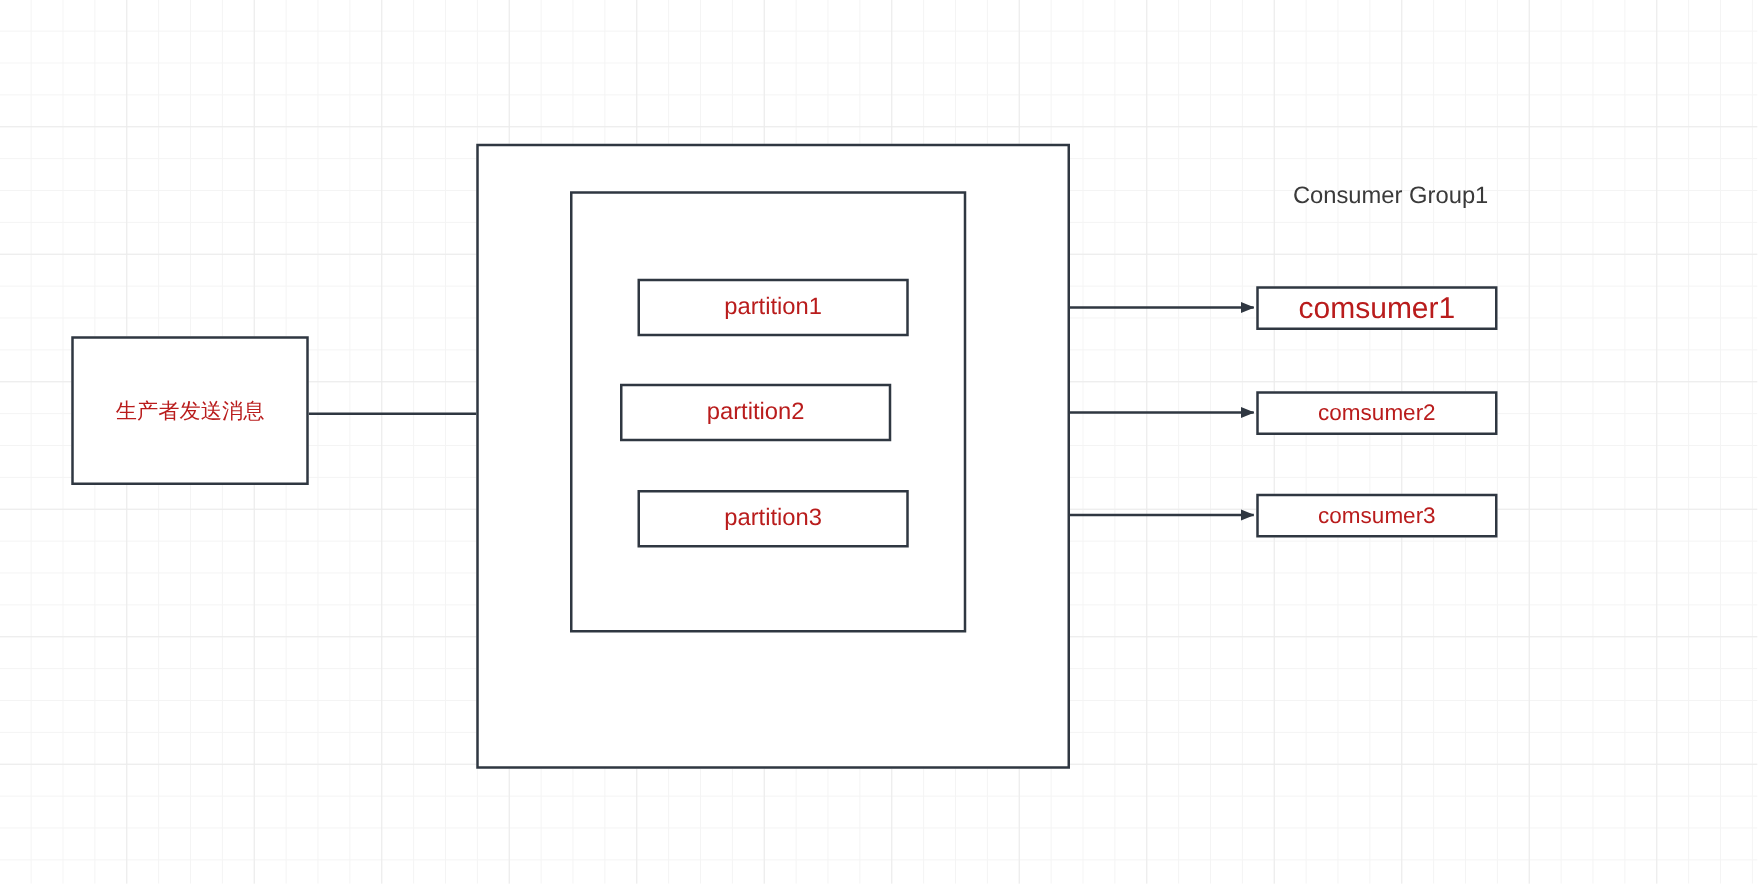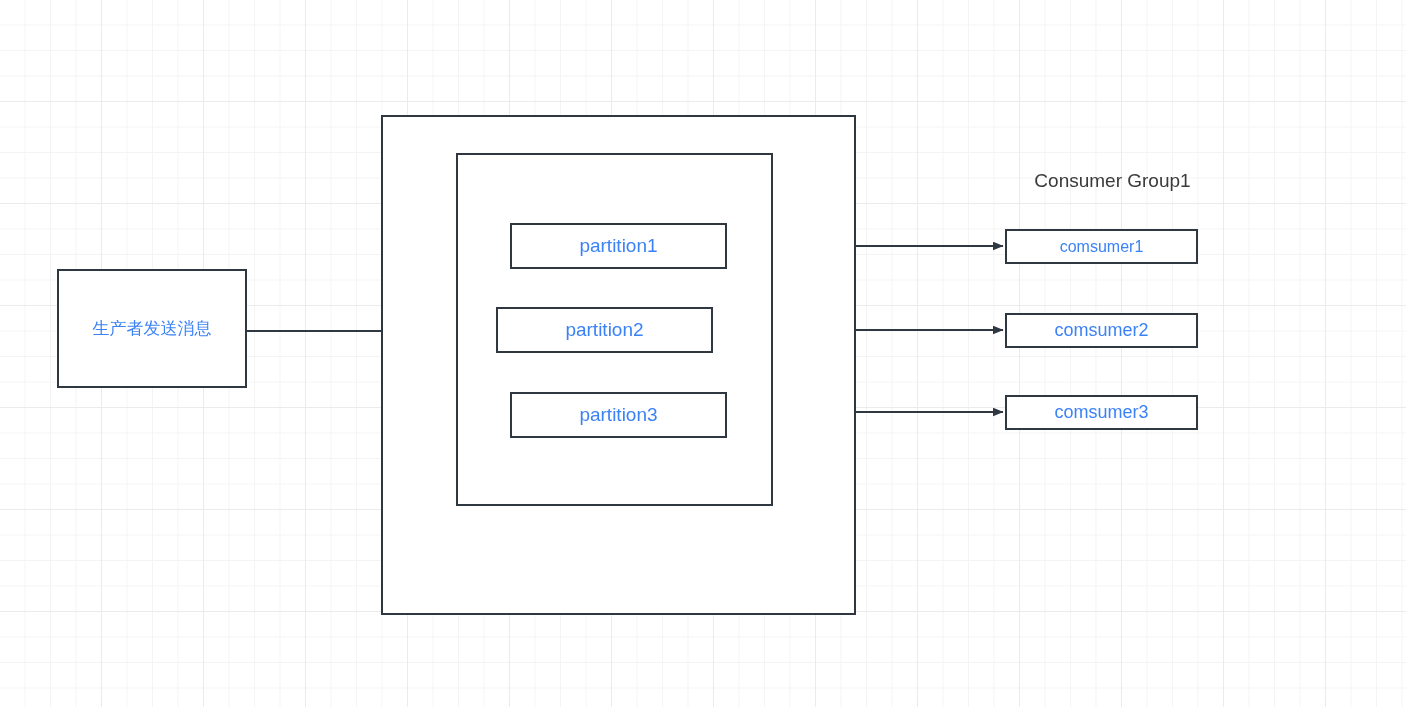--- a/index.html
+++ b/index.html
@@ -39,33 +39,32 @@
   }
   .node {
     position: absolute;
     box-sizing: border-box;
     border: 2px solid #2f3741;
     background: #ffffff;
     display: flex;
     align-items: center;
     justify-content: center;
     text-align: center;
-    color: #3b82f6;
+    color: #b91c1c;
     line-height: 1.25;
   }
   .node-label {
     display: block;
     padding: 0 6px;
   }
   .free-label {
     position: absolute;
     color: #3a3a3a;
     white-space: nowrap;
     text-align: center;
-    margin-top: 24px;
   }
 
   
   #producer-node {
     left: 57px;  top: 269px;  width: 190px;  height: 119px;
     font-size: 17px;
   }
   #broker-node {
     left: 381px; top: 115px;  width: 475px;  height: 500px;
   }
@@ -78,21 +77,21 @@
     font-size: 19px;
   }
   #partition1-node { left: 510px; top: 223px; width: 217px; height: 46px; font-size: 19px; }
   #partition2-node { left: 496px; top: 307px; width: 217px; height: 46px; font-size: 19px; }
   #partition3-node { left: 510px; top: 392px; width: 217px; height: 46px; font-size: 19px; }
 
   #group-title {
     left: 1015px; top: 146px; width: 195px;
     font-size: 19px;
   }
-  #consumer1-node { left: 1005px; top: 229px; width: 193px; height: 35px; font-size: 16px; }
+  #consumer1-node { left: 1005px; top: 229px; width: 193px; height: 35px; font-size: 24px; }
   #consumer2-node { left: 1005px; top: 313px; width: 193px; height: 35px; font-size: 18px; align-items: center; }
   #consumer3-node { left: 1005px; top: 395px; width: 193px; height: 35px; font-size: 18px; text-align: center; }
 </style>
 </head>
 <body>
 
 <div id="canvas">
 
   <svg id="edges" viewBox="0 0 1406 707" width="1406" height="707">
     <defs>

